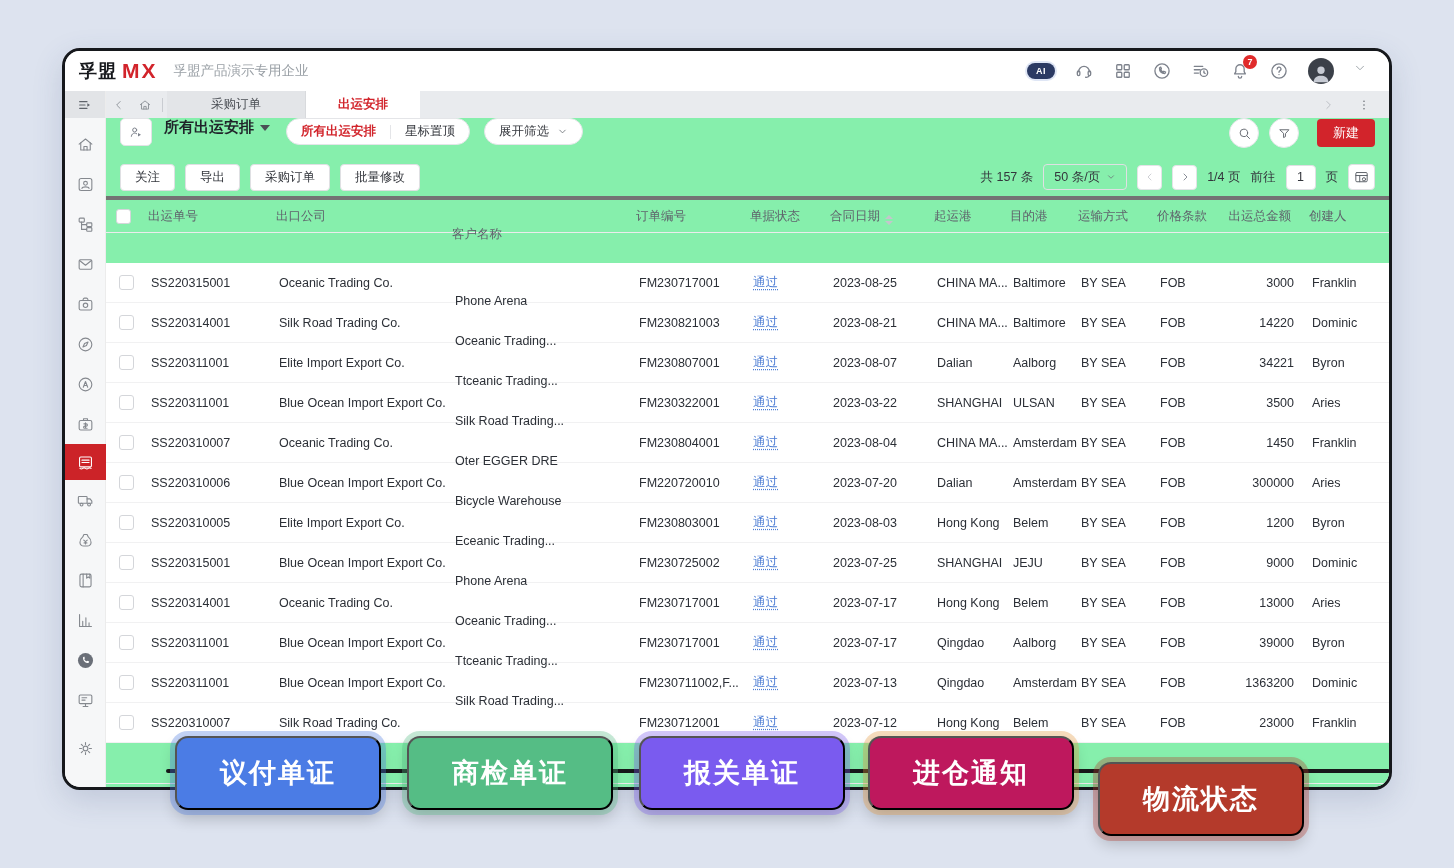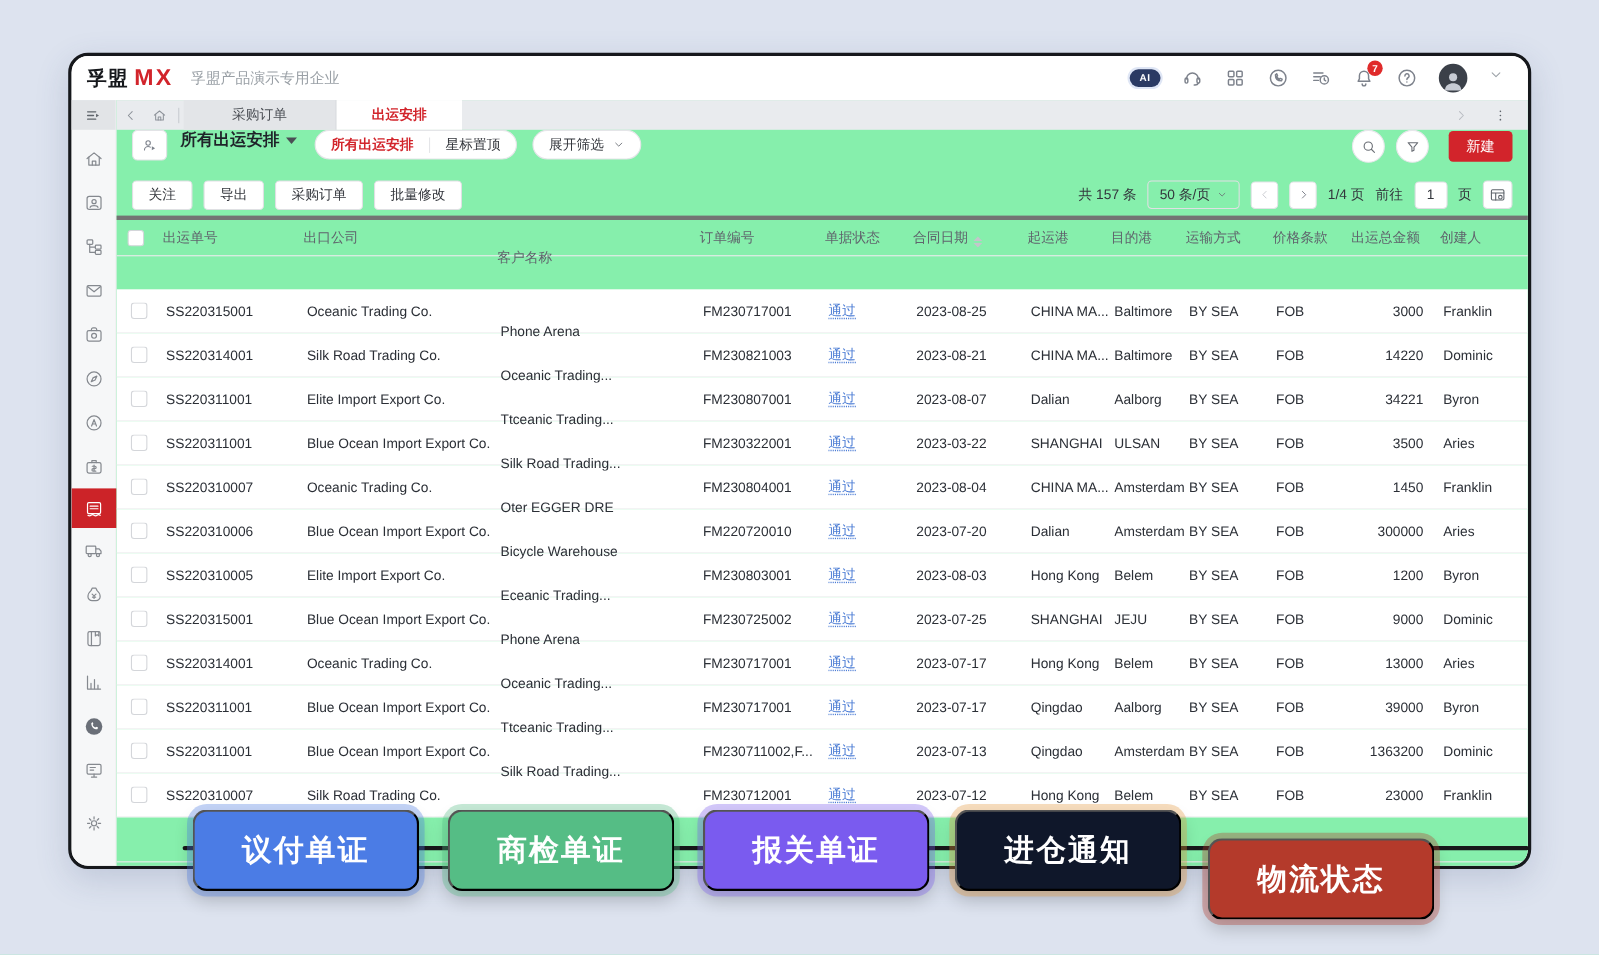--- a/index.html
+++ b/index.html
@@ -658,14 +658,14 @@
       </div>
 
     </div>
   </div>
 </div>
 
 <div class="flow-line"></div>
 <button class="flow-btn fb1" style="background: rgb(75, 124, 229); box-shadow: rgba(75, 124, 229, 0.333) 0px 0px 0px 5px, rgba(0, 0, 0, 0.2) 0px 8px 16px;">议付单证</button>
 <button class="flow-btn fb2" style="background: rgb(85, 189, 133); box-shadow: rgba(85, 189, 133, 0.333) 0px 0px 0px 5px, rgba(0, 0, 0, 0.2) 0px 8px 16px;">商检单证</button>
 <button class="flow-btn fb3" style="background: rgb(122, 91, 239); box-shadow: rgba(122, 91, 239, 0.333) 0px 0px 0px 5px, rgba(0, 0, 0, 0.2) 0px 8px 16px;">报关单证</button>
-<button class="flow-btn fb4" style="background: #0f172a; box-shadow: rgba(232, 153, 61, 0.333) 0px 0px 0px 5px, rgba(0, 0, 0, 0.2) 0px 8px 16px;">进仓通知</button>
+<button class="flow-btn fb4" style="background: #be185d; box-shadow: rgba(232, 153, 61, 0.333) 0px 0px 0px 5px, rgba(0, 0, 0, 0.2) 0px 8px 16px;">进仓通知</button>
 <button class="flow-btn fb5" style="background: rgb(180, 58, 43); box-shadow: rgba(180, 58, 43, 0.333) 0px 0px 0px 5px, rgba(0, 0, 0, 0.2) 0px 8px 16px;">物流状态</button>
 
 </body></html>

